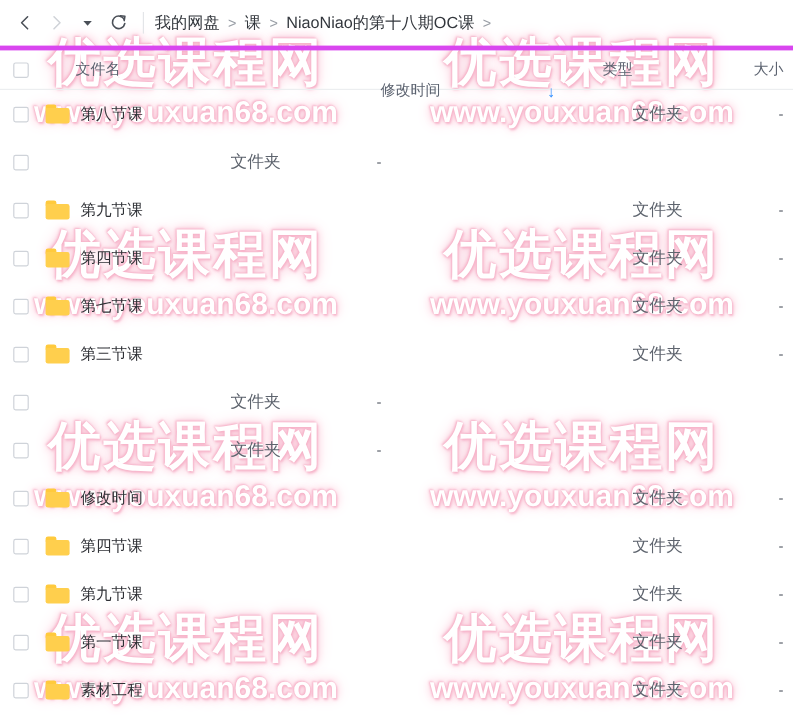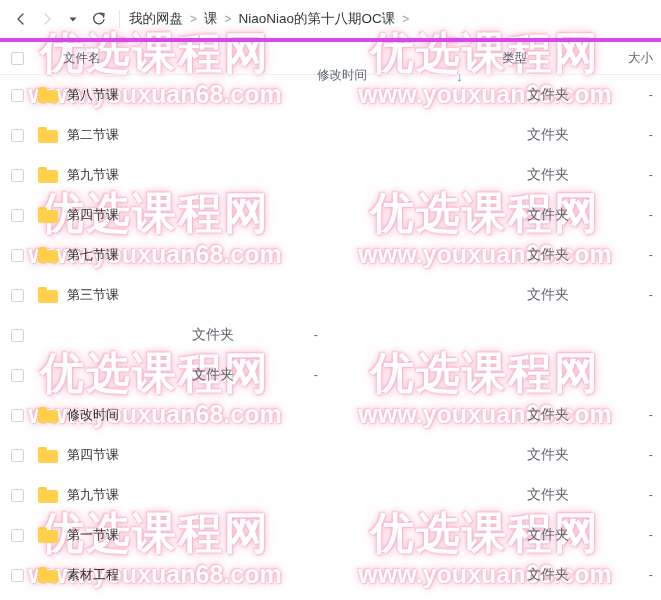--- a/index.html
+++ b/index.html
@@ -324,29 +324,20 @@
           </div>
         </div>
         <div class="col-time"></div>
         <div class="col-type">文件夹</div>
         <div class="col-size">-</div>
       </div>
       <div class="row">
         <div class="col-cb">
           <div class="cb"></div>
         </div>
-        <div class="col-name">
-          <div class="fname">
-            <span class="folder-icon">
-              <span class="tab"></span>
-              <span class="body"></span>
-            </span>
-            <span class="fname-text">第二节课</span>
-          </div>
-        </div>
         <div class="col-time"></div>
         <div class="col-type">文件夹</div>
         <div class="col-size">-</div>
       </div>
       <div class="row">
         <div class="col-cb">
           <div class="cb"></div>
         </div>
         <div class="col-name">
           <div class="fname">

